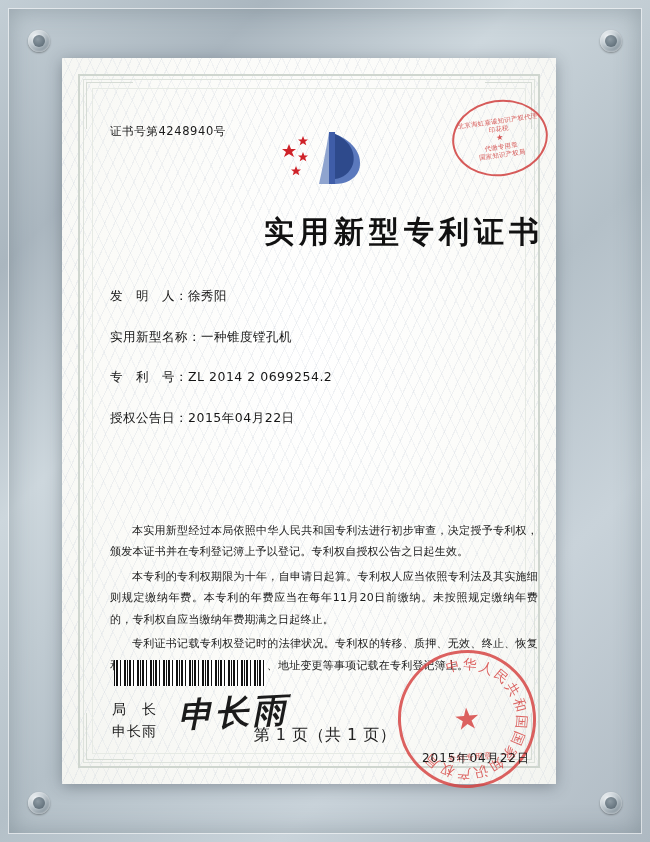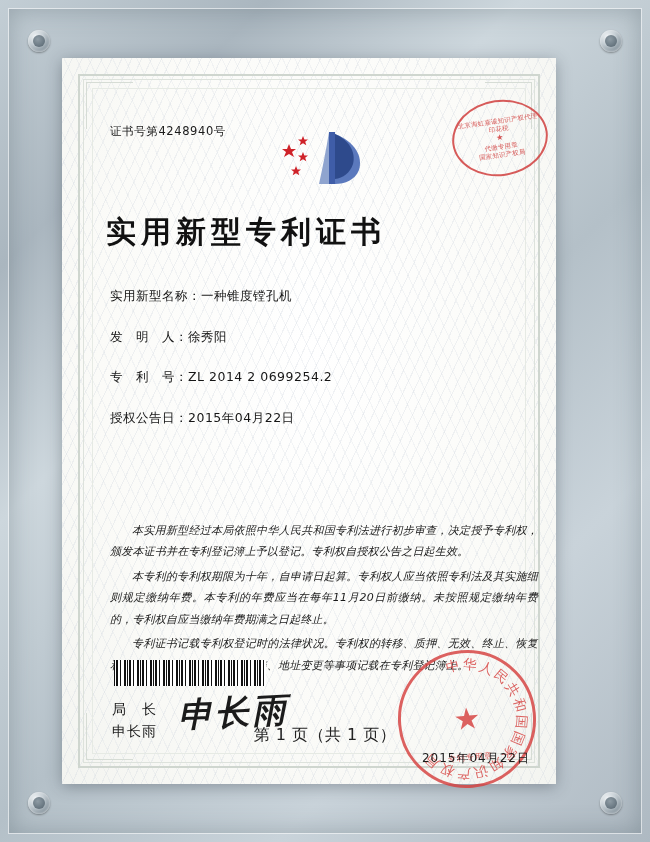--- a/index.html
+++ b/index.html
@@ -139,23 +139,23 @@
     position: absolute;
     left: 50%;
     top: 24px;
     transform: translateX(-50%);
     width: 104px;
     height: 66px;
   }
 
   .title {
     position: absolute;
-    left: 0; right: 12px;
+    left: 0; right: 0;
     top: 110px;
-    text-align: left;
+    text-align: right;
     font-family: "DejaVu Serif", serif;
     font-size: 30px;
     font-weight: bold;
     letter-spacing: 5px;
     color: #111;
   }
 
   .fields {
     position: absolute;
     left: 4px;
@@ -181,21 +181,20 @@
   .body-text {
     position: absolute;
     left: 4px;
     top: 418px;
     width: 428px;
     font-size: 11px;
     line-height: 1.95;
     text-align: justify;
     color: #1a1a1a;
     letter-spacing: 0.2px;
-    font-style: italic;
   }
   .body-text p {
     margin: 0 0 3px 0;
     text-indent: 22px;
   }
 
   
   .barcode {
     position: absolute;
     left: 8px;
@@ -327,26 +326,26 @@
           <path d="M62 8 C82 16 90 30 86 44 C82 54 72 58 62 58 Z" fill="#5b79bd"></path>
           <path d="M62 8 C76 14 83 26 80 38 C77 47 70 52 62 53 Z" fill="#2e4a8c"></path>
           <path d="M46 58 C50 40 53 24 56 6 L56 58 Z" fill="#8fa4cf"></path>
         </svg>
       </div>
 
       <div class="title">实用新型专利证书</div>
 
       <div class="fields">
         <div class="field-row">
+          <span class="field-label">发　明　人：</span>
+          <span class="field-value">徐秀阳</span>
+        </div>
+        <div class="field-row">
           <span class="field-label">实用新型名称：</span>
           <span class="field-value">一种锥度镗孔机</span>
-        </div>
-        <div class="field-row">
-          <span class="field-label">发　明　人：</span>
-          <span class="field-value">徐秀阳</span>
         </div>
         <div class="field-row">
           <span class="field-label">专　利　号：</span>
           <span class="field-value">ZL 2014 2 0699254.2</span>
         </div>
         <div class="field-row">
           <span class="field-label">授权公告日：</span>
           <span class="field-value">2015年04月22日</span>
         </div>
       </div>

